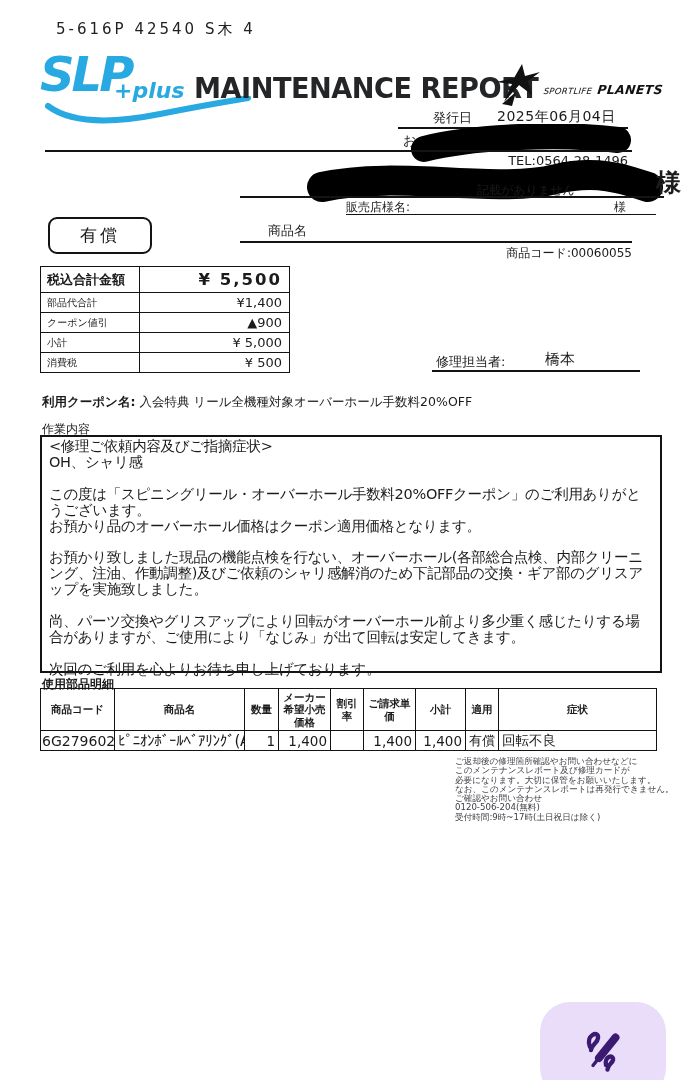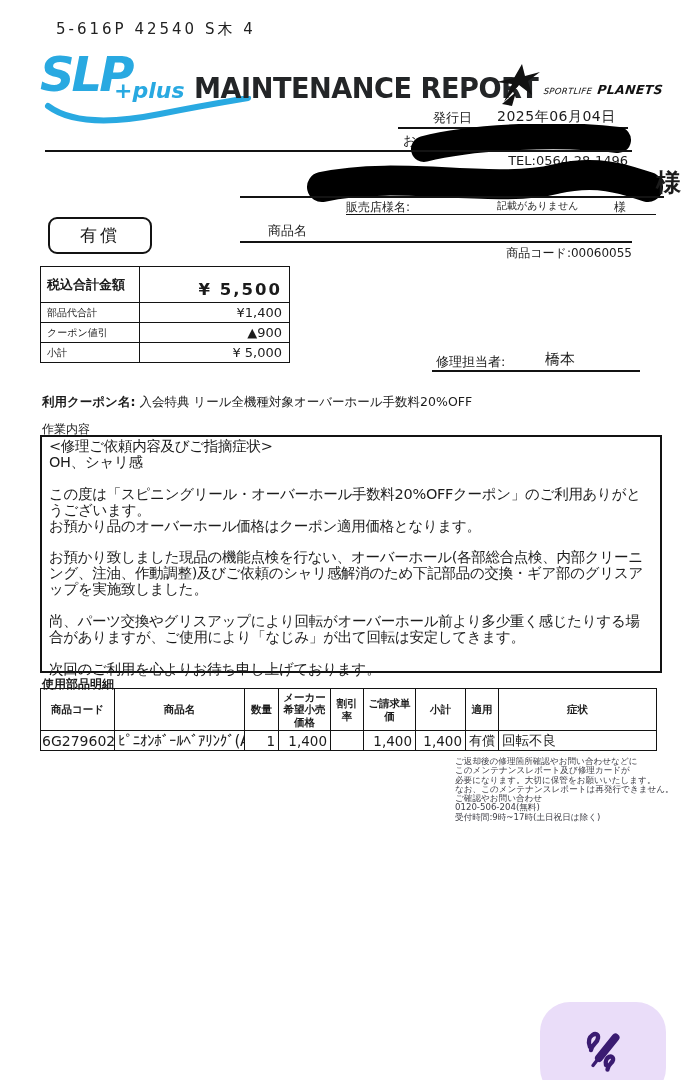--- a/index.html
+++ b/index.html
@@ -27,41 +27,41 @@
   .issue-value { left:497px; top:108px; font-size:14px; letter-spacing:0.5px; }
   .issue-line { left:398px; top:127px; width:230px; border-top:2px solid #131313; }
   .partial-char { left:403px; top:132px; font-size:13px; }
 
   .rule-long { left:45px; top:150px; width:587px; border-top:2.2px solid #131313; }
   .tel { left:498px; top:153px; width:130px; font-size:13px; text-align:right; }
 
   .customer-honorific { left:656px; top:166px; font-size:25px; font-weight:700; }
   .rule-2 { left:240px; top:196px; width:424px; border-top:2.2px solid #131313; }
   .dealer-label { left:346px; top:199px; font-size:12px; }
-  .dealer-value { left:477px; top:199px; font-size:10px;margin-left:20px; }
+  .dealer-value { left:477px; top:182px; font-size:12px; }
   .dealer-suffix { left:614px; top:199px; font-size:12px; }
   .dealer-line { left:346px; top:214px; width:310px; border-top:1.6px solid #131313; }
 
   .paid-badge { left:48px; top:217px; width:104px; height:37px; border:2.5px solid #131313;
     border-radius:9px; display:flex; align-items:center; justify-content:center;
     font-size:17px; letter-spacing:3px; }
 
   .product-label { left:268px; top:222px; font-size:13px; }
   .product-name { left:352px; top:214px; width:260px; text-align:center; font-size:21px; }
   .product-line { left:240px; top:241px; width:392px; border-top:2px solid #131313; }
   .product-code { left:420px; top:245px; width:212px; text-align:right; font-size:12px; }
 
   table { border-collapse:collapse; }
   .totals-table { left:40px; top:266px; }
   .totals-table td { border:1.6px solid #131313; }
   .totals-table td.lbl { width:99px; padding:2px 4px 2px 6px; font-size:10px; }
   .totals-table td.val { width:150px; padding:2px 7px 2px 4px; text-align:right; font-size:13px; }
   .totals-table tr.first td { font-weight:bold; }
   .totals-table tr.first td.lbl { font-size:13px; }
-  .totals-table tr.first td.val { font-size:16.5px; letter-spacing:2px; padding-top:13px; padding-bottom:3px; }
+  .totals-table tr.first td.val { font-size:16.5px; letter-spacing:2px; padding-top:3px; padding-bottom:3px; }
 
   .staff-label { left:436px; top:353px; font-size:13px; }
   .staff-value { left:545px; top:350px; font-size:15px; }
   .staff-line { left:432px; top:370px; width:208px; border-top:2px solid #131313; }
 
   .coupon { left:42px; top:394px; font-size:12.5px; }
   .coupon .lbl { font-weight:bold; }
 
   .work-label { left:42px; top:421px; font-size:12px; font-weight:normal; }
   .work-box { left:40px; top:435px; width:622px; height:238px; border:2px solid #131313;
@@ -151,20 +151,24 @@
       <td class="lbl">部品代合計</td>
       <td class="val">¥1,400</td>
     </tr>
     <tr>
       <td class="lbl">クーポン値引</td>
       <td class="val">▲900</td>
     </tr>
     <tr>
       <td class="lbl">小計</td>
       <td class="val">¥ 5,000</td>
+    </tr>
+    <tr>
+      <td class="lbl">消費税</td>
+      <td class="val">¥ 500</td>
     </tr>
   </tbody>
     </table>
 
   <div class="abs staff-label">修理担当者:</div>
   <div class="abs staff-value">橋本</div>
   <div class="abs line staff-line"></div>
 
   <div class="abs coupon">
     <span class="lbl">利用クーポン名:</span>

